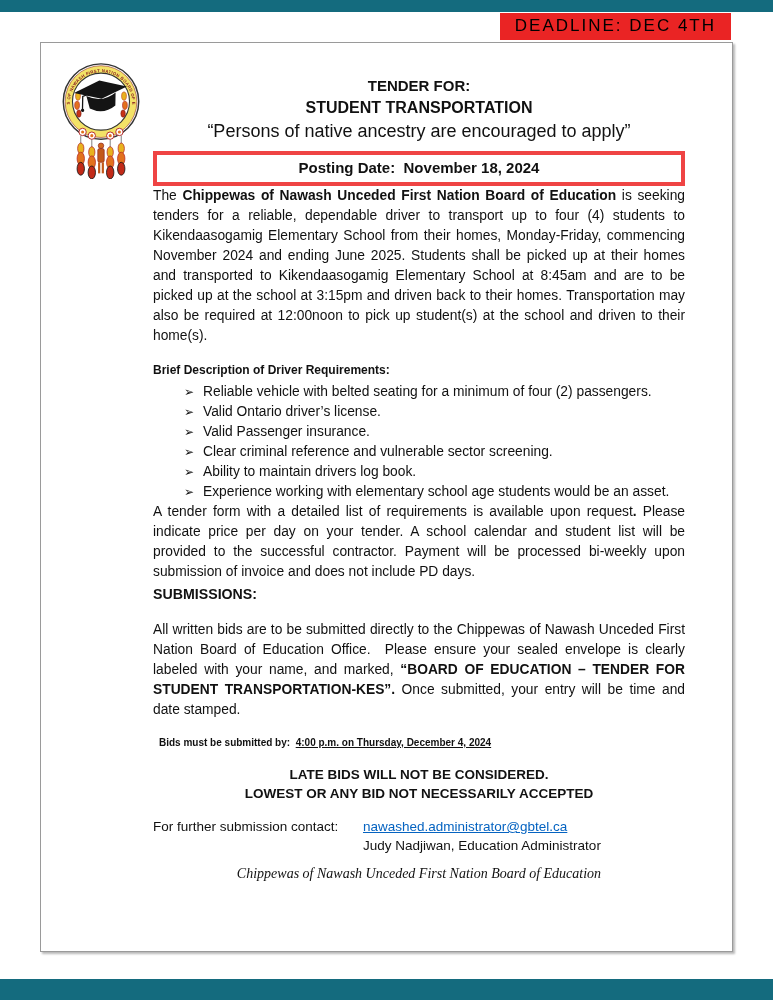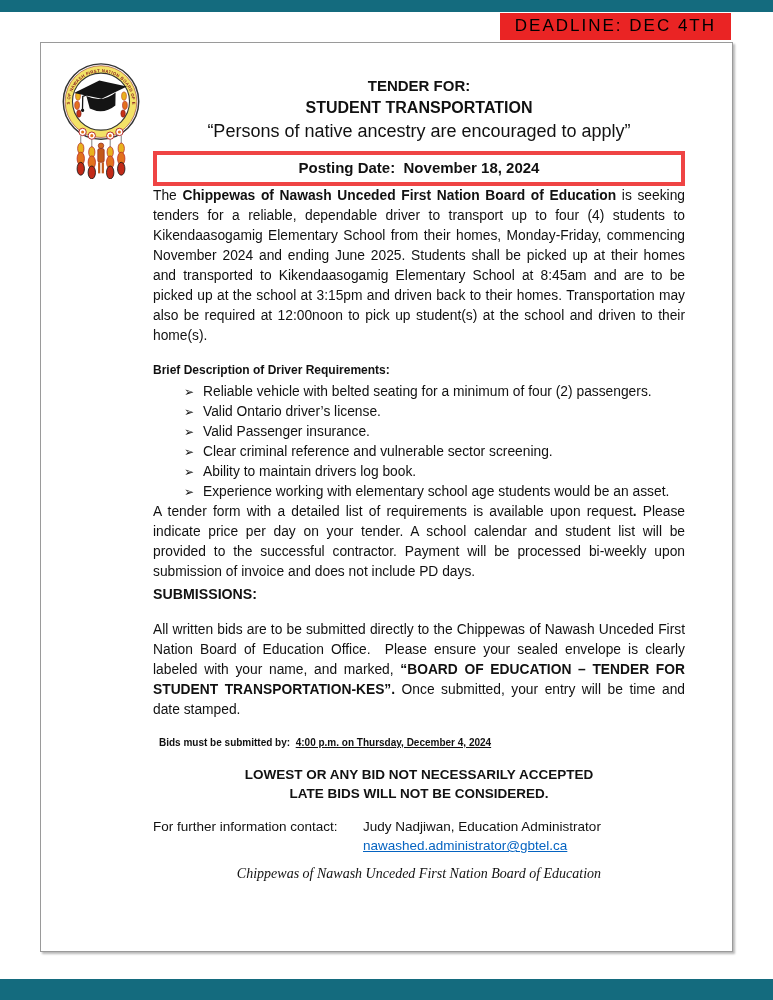--- a/index.html
+++ b/index.html
@@ -175,29 +175,29 @@
     </ul>
 
     <div class="para"><span>A tender form with a detailed list of requirements is available upon request</span><span class="b">.</span><span> Please indicate price per day on your tender. A school calendar and student list will be provided to the successful contractor. Payment will be processed bi-weekly upon submission of invoice and does not include PD days.</span></div>
 
     <div class="subm-heading">SUBMISSIONS:</div>
     <div class="para subm-para"><span>All written bids are to be submitted directly to the Chippewas of Nawash Unceded First Nation Board of Education Office.&nbsp; Please ensure your sealed envelope is clearly labeled with your name, and marked, </span><span class="b">“BOARD OF EDUCATION – TENDER FOR STUDENT TRANSPORTATION-KES”.</span><span> Once submitted, your entry will be time and date stamped.</span></div>
 
     <div class="bids-line"><span class="b">Bids must be submitted by:&nbsp; </span><span class="b" style="text-decoration: underline;">4:00 p.m. on Thursday, December 4, 2024</span></div>
 
     <div class="notice">
+      <div>LATE BIDS WILL NOT BE CONSIDERED.</div>
       <div>LOWEST OR ANY BID NOT NECESSARILY ACCEPTED</div>
-      <div>LATE BIDS WILL NOT BE CONSIDERED.</div>
     </div>
 
     <div class="contact-row">
-      <div class="contact-label">For further information contact:</div>
+      <div class="contact-label">For further submission contact:</div>
       <div class="contact-details">
+        <div><a href="#">nawashed.administrator@gbtel.ca</a></div>
         <div>Judy Nadjiwan, Education Administrator</div>
-        <div><a href="#">nawashed.administrator@gbtel.ca</a></div>
       </div>
     </div>
 
     <div class="footer-org">Chippewas of Nawash Unceded First Nation Board of Education</div>
   </div>
 </div>
 
 <div class="bottom-bar"></div>
 
 </body></html>

